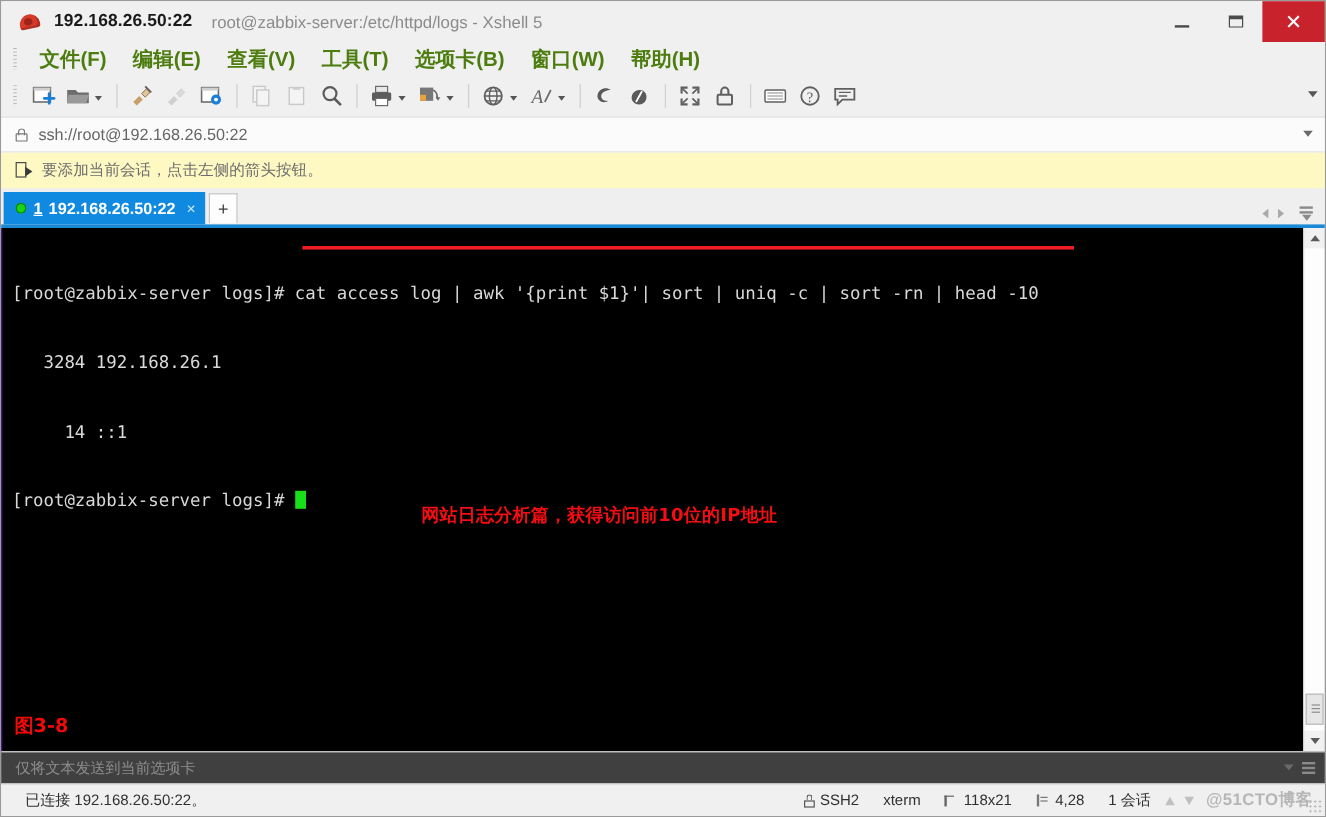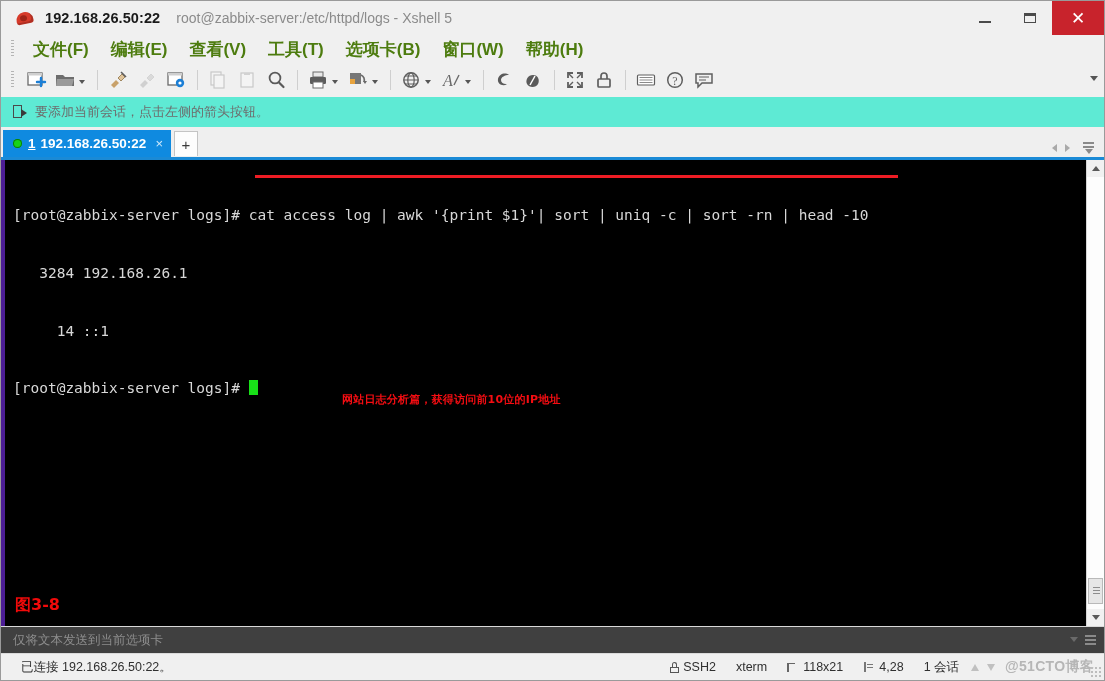--- a/index.html
+++ b/index.html
@@ -120,21 +120,21 @@
   .addr-text{font-size:13.5px;color:#666;}
   .addr-caret{
     position:absolute;right:10px;top:11px;
     width:0;height:0;border-left:4px solid transparent;border-right:4px solid transparent;
     border-top:5px solid #6a6a6a;
   }
 
   
   .hintbar{
     height:30px;flex:0 0 30px;display:flex;align-items:center;
-    background:#5eead4;padding-left:12px;
+    background:#fef9c3;padding-left:12px;
   }
   .hint-icon{
     width:16px;height:14px;margin-right:6px;position:relative;
   }
   .hint-icon .pg{
     position:absolute;left:0;top:0;width:9px;height:13px;
     border:1.4px solid #4a4a4a;box-sizing:border-box;
   }
   .hint-icon .arr{
     position:absolute;left:8px;top:4px;width:0;height:0;
@@ -183,38 +183,38 @@
     box-shadow:0 4px 0 #8a8a8a;
   }
   .tab-menu:after{
     content:"";position:absolute;left:3px;top:9px;width:0;height:0;
     border-left:4px solid transparent;border-right:4px solid transparent;border-top:5px solid #8a8a8a;
   }
 
   
   .term-wrap{
     flex:1 1 auto;display:flex;background:#000;position:relative;overflow:hidden;
-    border-left:4px solid #4c1d95;
+    border-left:1px solid #4c1d95;
   }
   .terminal{
     flex:1 1 auto;position:relative;background:#000;
     font-family:"DejaVu Sans Mono","Liberation Mono",monospace;
     font-size:14.5px;line-height:19.2px;
     color:#d8d8d8;
     padding:8px 0 0 8px;
     overflow:hidden;
     white-space:pre;
   }
   .term-line{position:relative;height:19.2px;}
   .cmd-underline{
     position:absolute;left:250px;top:15px;width:643px;height:3px;background:#ed1c24;
   }
   .annot{
-    position:absolute;left:337px;top:230px;
-    color:#f40d12;font-weight:bold;font-size:11px;
+    position:absolute;left:349px;top:230px;
+    color:#f40d12;font-weight:bold;font-size:15px;
     font-family:"DejaVu Sans","Liberation Sans",sans-serif;
     letter-spacing:.2px;
   }
   .figcap{
     position:absolute;left:10px;bottom:12px;
     color:#f00a0a;font-weight:bold;font-size:16px;
     font-family:"DejaVu Sans","Liberation Sans",sans-serif;
   }
   .cursor{
     display:inline-block;width:9px;height:15px;background:#18e018;
@@ -532,20 +532,28 @@
         <svg width="22" height="22" viewBox="0 0 22 22">
           <path d="M3 5h16v9H9l-4 4v-4H3z" fill="none" stroke="#5f5f5f" stroke-width="1.5"></path>
           <path d="M6 8h10M6 11h7" stroke="#5f5f5f" stroke-width="1.2"></path>
         </svg>
       </span>
     </div>
 
     <div class="tb-overflow"></div>
   </div>
 
+  <div class="addrbar">
+    <span class="addr-lock">
+      <span class="shackle"></span>
+        <span class="body"></span>
+    </span>
+    <span class="addr-text" title="ssh://root@192.168.26.50:22">ssh://root@192.168.26.50:22</span>
+    <span class="addr-caret"></span>
+  </div>
 
   <div class="hintbar">
     <span class="hint-icon">
       <span class="pg"></span>
         <span class="arr"></span>
     </span>
     <span class="hint-text">要添加当前会话，点击左侧的箭头按钮。</span>
   </div>
 
   <div class="tabstrip">

